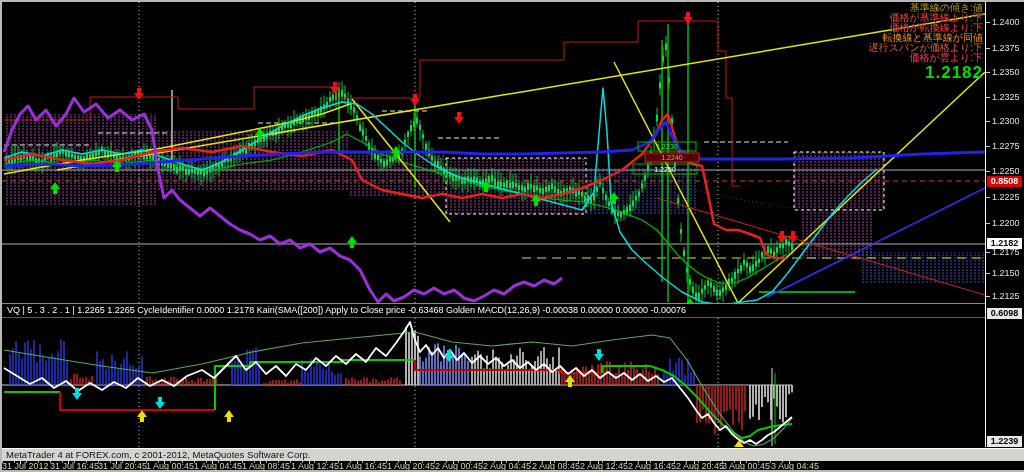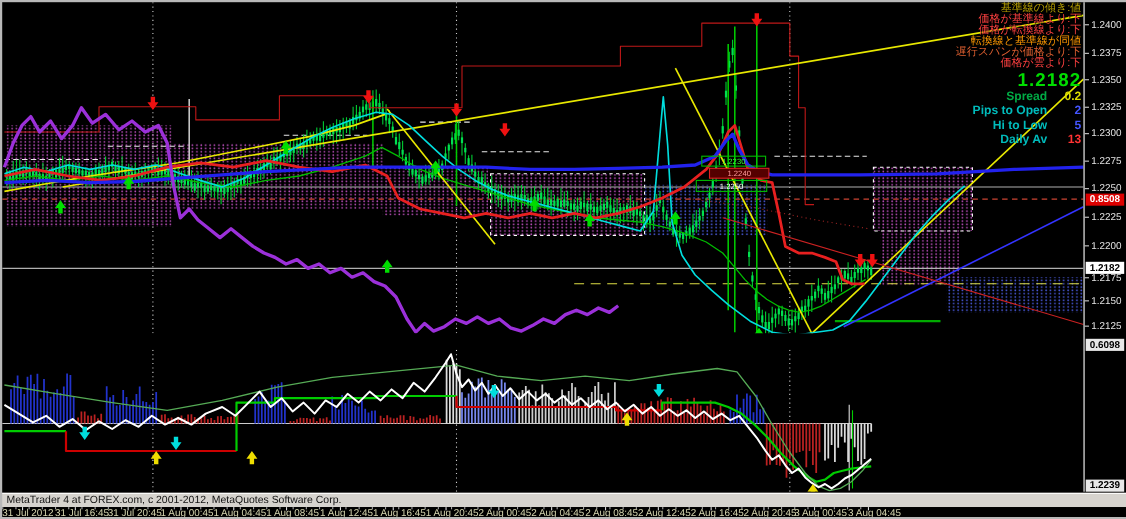--- a/index.html
+++ b/index.html
@@ -662,40 +662,25 @@
       <div class="al" style="color: rgb(184, 160, 0);">基準線の傾き:値</div>
       <div class="al" style="color: rgb(255, 64, 64);">価格が基準線より:下</div>
       <div class="al" style="color: rgb(255, 64, 64);">価格が転換線より:下</div>
       <div class="al" style="color: rgb(255, 153, 0);">転換線と基準線が同値</div>
       <div class="al" style="color: rgb(224, 96, 48);">遅行スパンが価格より:下</div>
       <div class="al" style="color: rgb(255, 64, 64);">価格が雲より:下</div>
     </div>
 
   <div id="quote-panel">
     <div id="quote-price" style="color: rgb(0, 221, 0);">1.2182</div>
-    <div id="quote-rows">
-        <div class="qrow">
-          <span style="color: rgb(0, 170, 68);">Spread</span>
-          <span class="qv" style="color: rgb(221, 221, 0);">0.2</span>
-        </div>
-        <div class="qrow">
-          <span style="color: rgb(0, 187, 187);">Pips to Open</span>
-          <span class="qv" style="color: rgb(68, 85, 255);">2</span>
-        </div>
-        <div class="qrow">
-          <span style="color: rgb(0, 187, 187);">Hi to Low</span>
-          <span class="qv" style="color: rgb(68, 85, 255);">5</span>
-        </div>
-        <div class="qrow">
-          <span style="color: rgb(0, 187, 187);">Daily Av</span>
-          <span class="qv" style="color: rgb(255, 51, 51);">13</span>
-        </div>
-      </div>
   </div>
 
+  <div id="separator-bar">
+    <span>VQ | 5 . 3 . 2 . 1 |  1.2265 1.2265   CycleIdentifier 0.0000 1.2178   Kairi(SMA([200]) Apply to Close price -0.63468   Golden MACD(12,26,9) -0.00038 0.00000 0.00000 -0.00076</span>
+  </div>
 
   <svg id="sub-svg" width="983" height="129">
       <line x1="137" y1="0" x2="137" y2="129" stroke="#cfcfcf" stroke-width="1" stroke-dasharray="1,3"></line>
       <line x1="413" y1="0" x2="413" y2="129" stroke="#cfcfcf" stroke-width="1" stroke-dasharray="1,3"></line>
       <line x1="716" y1="0" x2="716" y2="129" stroke="#cfcfcf" stroke-width="1" stroke-dasharray="1,3"></line>
       <line x1="0" y1="67" x2="790" y2="67" stroke="#cccccc" stroke-width="1"></line>
       <g>
         <line x1="8" y1="67" x2="8" y2="35.950212828756776" stroke="#2233cc" stroke-width="1.6"></line>
         <line x1="11" y1="67" x2="11" y2="30.278385213925503" stroke="#2233cc" stroke-width="1.6"></line>
         <line x1="14" y1="67" x2="14" y2="23.275098875106778" stroke="#2233cc" stroke-width="1.6"></line>

